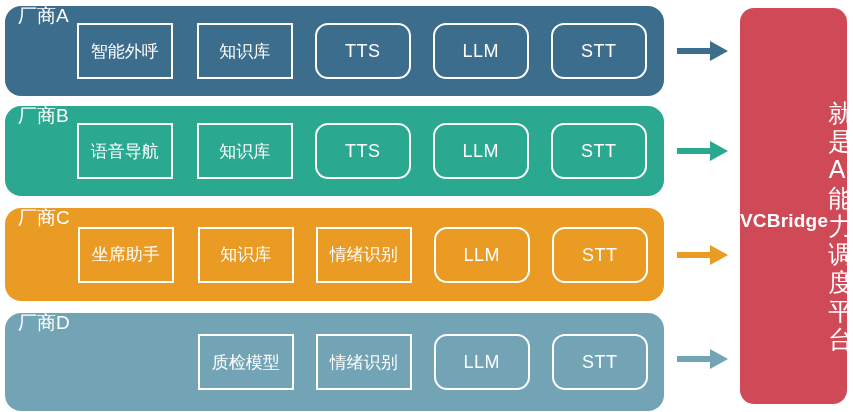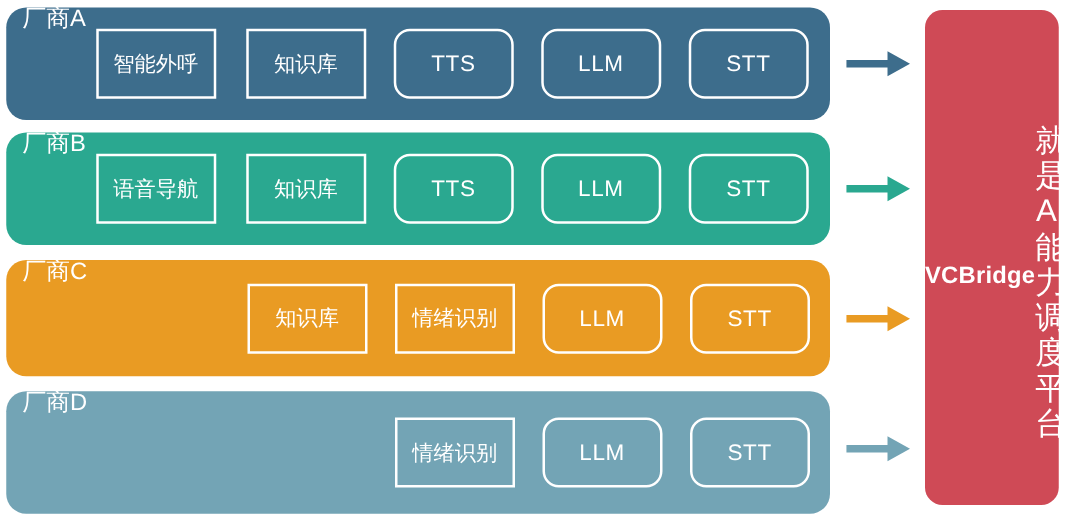--- a/index.html
+++ b/index.html
@@ -132,29 +132,31 @@
           <div class="cap-box" style="left: 0px;">语音导航</div>
           <div class="cap-box" style="left: 120px;">知识库</div>
           <div class="cap-box latin" style="left: 238px;">TTS</div>
           <div class="cap-box latin" style="left: 356px;">LLM</div>
           <div class="cap-box latin" style="left: 474px;">STT</div>
         </div>
       </div>
       <div class="vendor-row" style="top: 208px; height: 93px; background: rgb(233, 155, 35);">
         <div class="vendor-label">厂商C</div>
         <div class="cap-boxes">
+          <div class="cap-box" style="left: 0px;">坐席助手</div>
           <div class="cap-box" style="left: 120px;">知识库</div>
           <div class="cap-box" style="left: 238px;">情绪识别</div>
           <div class="cap-box latin" style="left: 356px;">LLM</div>
           <div class="cap-box latin" style="left: 474px;">STT</div>
         </div>
       </div>
       <div class="vendor-row" style="top: 313px; height: 98px; background: rgb(115, 164, 181);">
         <div class="vendor-label">厂商D</div>
         <div class="cap-boxes">
+          <div class="cap-box" style="left: 120px;">质检模型</div>
           <div class="cap-box" style="left: 238px;">情绪识别</div>
           <div class="cap-box latin" style="left: 356px;">LLM</div>
           <div class="cap-box latin" style="left: 474px;">STT</div>
         </div>
       </div>
     </div>
   <div id="arrows-layer">
       <div class="arrow" style="top: 51px;">
         <svg viewBox="0 0 52 22" xmlns="http://www.w3.org/2000/svg">
           <path d="M0 8 L33 8 L33 1 L51 11 L33 21 L33 14 L0 14 Z" fill="#3d6d8c"></path>

